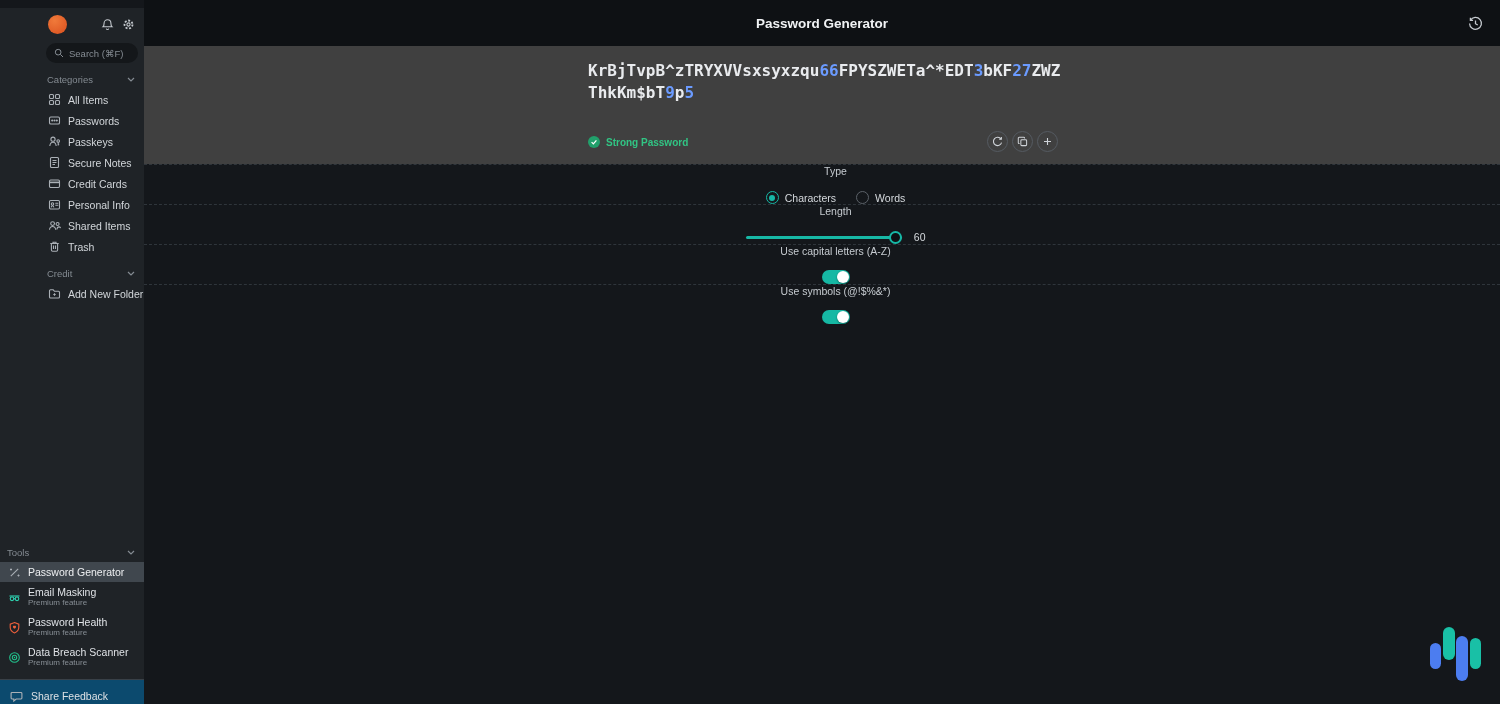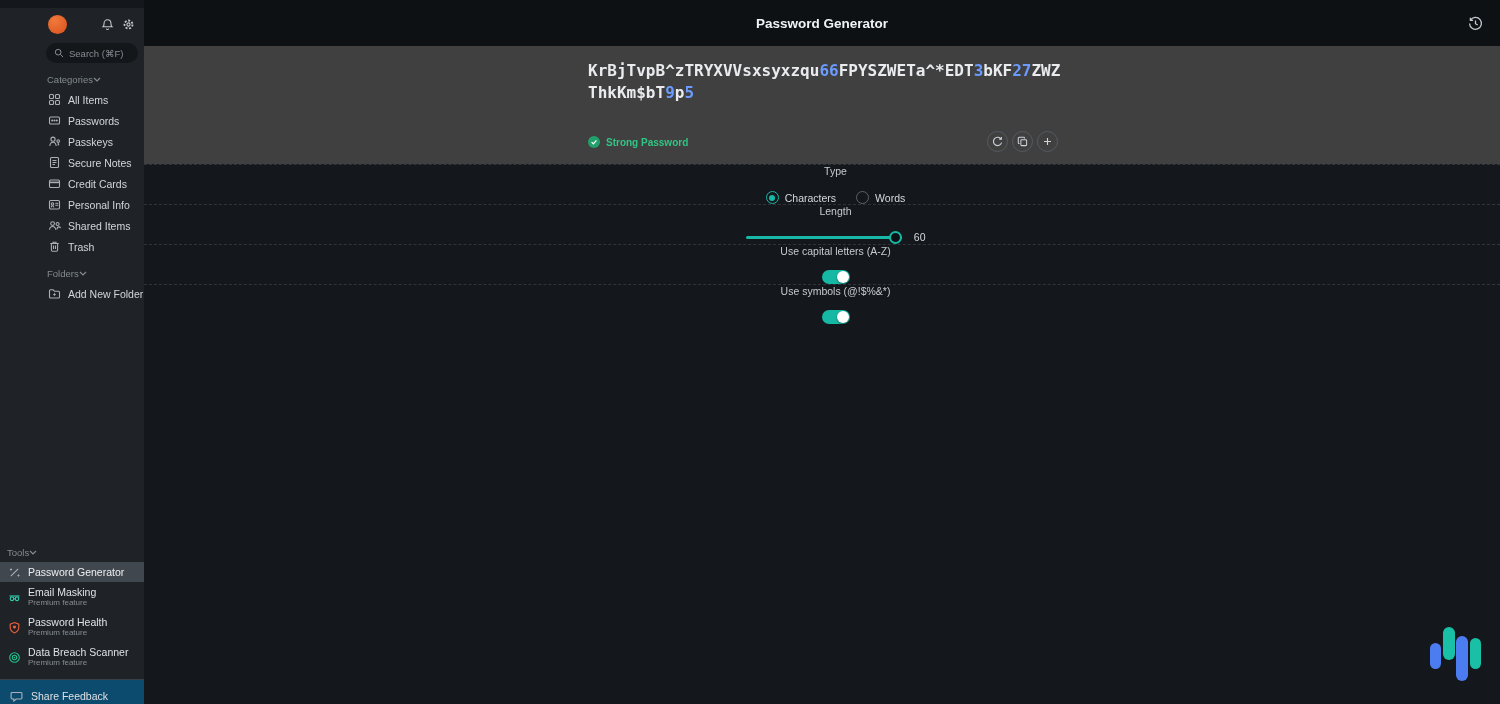--- a/index.html
+++ b/index.html
@@ -7,21 +7,21 @@
   body { font-family:"Liberation Sans", sans-serif; background:#14171b; position:relative; color:#d5d9dd; }
   svg { display:block; }
 
   
   .sidebar { position:absolute; left:0; top:8px; width:144px; height:704px; background:#1f2327; z-index:2;padding-left:40px; }
   .sb-top { display:flex; align-items:center; gap:8px; padding:7px 9px 0 8px; }
   .avatar { width:19px; height:19px; border-radius:50%; background:radial-gradient(circle at 35% 30%, #f07a3a, #d94f1e); flex:0 0 auto; }
   .sb-top .spacer { flex:1; }
   .top-ico { color:#c3c8cd; cursor:pointer; }
   .searchbox { margin:9px 6px 0; height:20px; border-radius:10px; background:#14171a; display:flex; align-items:center; gap:5px; padding:0 8px; color:#868d94; font-size:9.5px; cursor:text; }
-  .sec-head { display:flex; align-items:center; height:20px; margin-top:6px; padding:0 9px 0 7px; font-size:9.5px; color:#848b92; }
+  .sec-head { display:flex; justify-content:space-between; align-items:center; height:20px; margin-top:6px; padding:0 9px 0 7px; font-size:9.5px; color:#848b92; }
   .s-item { height:21px; display:flex; align-items:center; gap:7px; padding-left:8px; font-size:10.5px; color:#d2d6da; cursor:pointer; }
   .s-ico { color:#aab0b6; flex:0 0 auto; display:flex; }
   .tools { position:absolute; left:0; top:534px; width:100%; }
   .t-item { display:flex; align-items:center; gap:7px; padding-left:8px; cursor:pointer; }
   .t-item.one { height:20px; font-size:10.5px; }
   .t-item.sel { background:#40474e; color:#eef0f2; }
   .t-item.two { height:30px; }
   .t-text { display:flex; flex-direction:column; justify-content:center; }
   .t-title { font-size:10.5px; color:#dfe2e6; line-height:12px; }
   .t-sub { font-size:8px; color:#868d94; line-height:10px; }
@@ -183,21 +183,21 @@
         <svg width="13" height="13" viewBox="0 0 13 13" fill="none" stroke="currentColor" stroke-width="1.1">
           <path d="M2.3 3.5h8.4M5 3.5V2.3h3v1.2"></path>
           <path d="M3.4 3.5h6.2V10a1.2 1.2 0 0 1-1.2 1.2H4.6A1.2 1.2 0 0 1 3.4 10z"></path>
           <path d="M5.5 5.5v3.6M7.5 5.5v3.6"></path>
         </svg>
       </span>
     <span>Trash</span>
   </div>
 
   <div class="sec-head">
-    <span>Folders</span>
+    <span>Credit</span>
     <span>
       <svg width="8" height="5" viewBox="0 0 8 5" fill="none" stroke="currentColor" stroke-width="1.2">
           <path d="M1 1l3 3 3-3"></path>
         </svg>
     </span>
   </div>
   <div class="s-item">
     <span class="s-ico">
         <svg width="13" height="13" viewBox="0 0 13 13" fill="none" stroke="currentColor" stroke-width="1.1">
           <path d="M1.5 10V3.8a1 1 0 0 1 1-1h2.7l1.3 1.5h4a1 1 0 0 1 1 1V10a1 1 0 0 1-1 1h-8a1 1 0 0 1-1-1z"></path>

